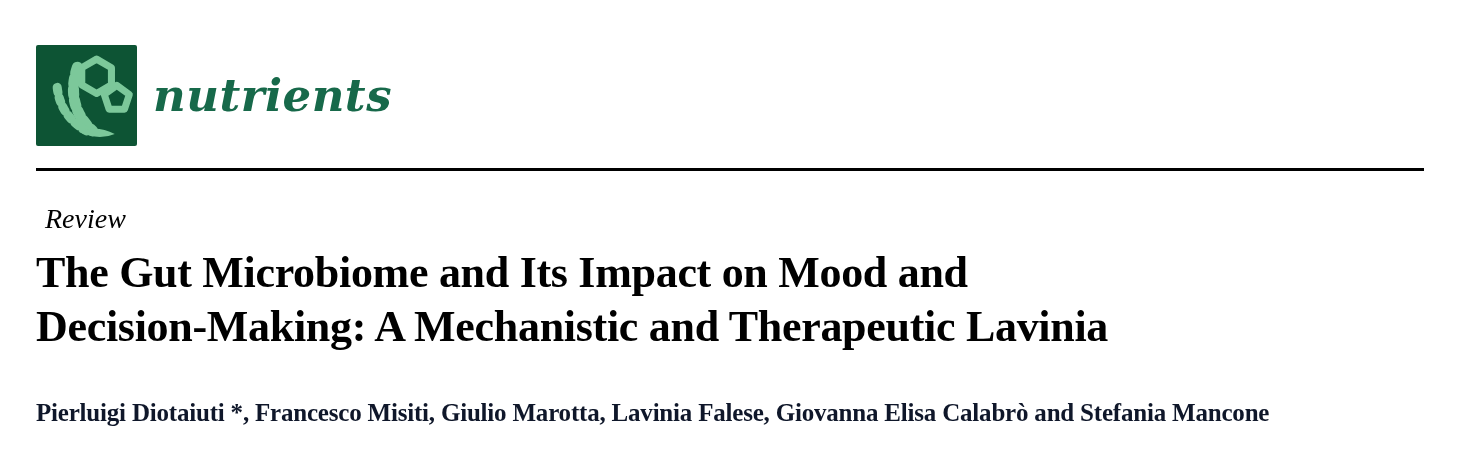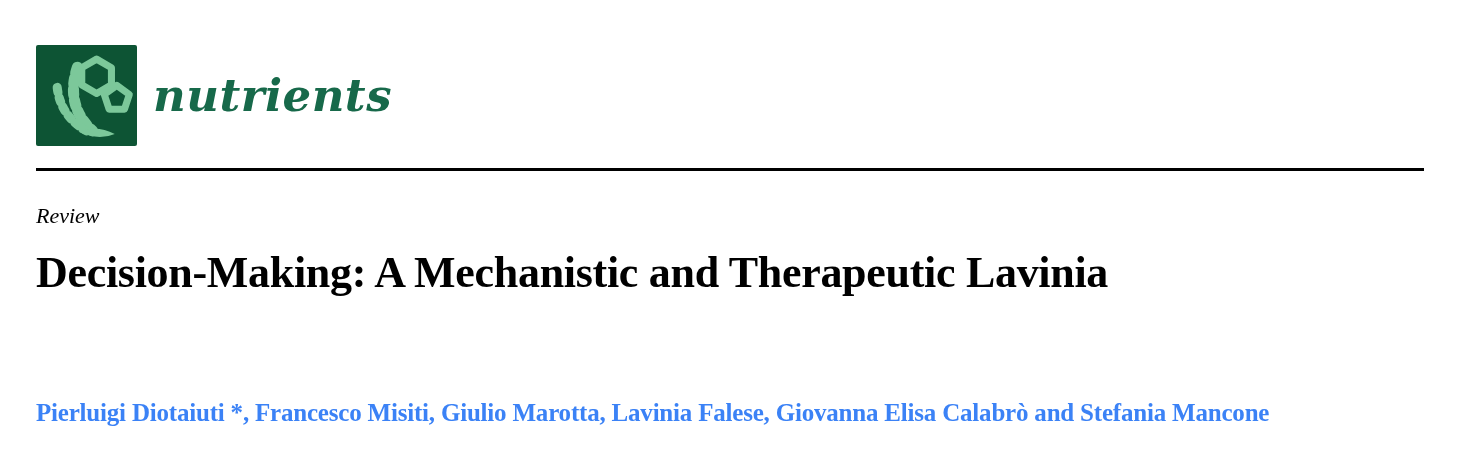--- a/index.html
+++ b/index.html
@@ -44,25 +44,25 @@
     left: 36px;
     right: 35px;
     top: 168px;
     height: 3px;
     background: #000000;
   }
 
   
   .article-type {
     position: absolute;
-    left: 36px;
+    left: 45px;
     top: 203px;
     font-style: italic;
     font-weight: 400;
-    font-size: 22px;
+    font-size: 28px;
     color: #000000;
   }
   .article-title {
     position: absolute;
     left: 36px;
     top: 246px;
     width: 1250px;
     font-weight: 700;
     font-size: 44px;
     line-height: 54px;
@@ -72,21 +72,21 @@
   .article-title .title-line { display: block; }
   .article-authors {
     position: absolute;
     left: 36px;
     top: 399px;
     width: 1390px;
     font-weight: 700;
     font-size: 25px;
     letter-spacing: -0.2px;
     white-space: nowrap;
-    color: #3b82f6;
+    color: #0f172a;
   }
 </style>
 </head>
 <body>
 
 <div class="page">
 
   <div class="brand-row">
 
     <div class="journal-logo">
@@ -108,18 +108,19 @@
     </div>
 
 
   </div>
 
   <div class="rule"></div>
 
   <div class="article-type">Review</div>
 
   <h1 class="article-title">
+    <span class="title-line">The Gut Microbiome and Its Impact on Mood and</span>
     <span class="title-line">Decision-Making: A Mechanistic and Therapeutic Lavinia</span>
   </h1>
 
   <div class="article-authors">Pierluigi Diotaiuti *, Francesco Misiti, Giulio Marotta, Lavinia Falese, Giovanna Elisa Calabrò and Stefania Mancone</div>
 
 </div>
 
 </body></html>

